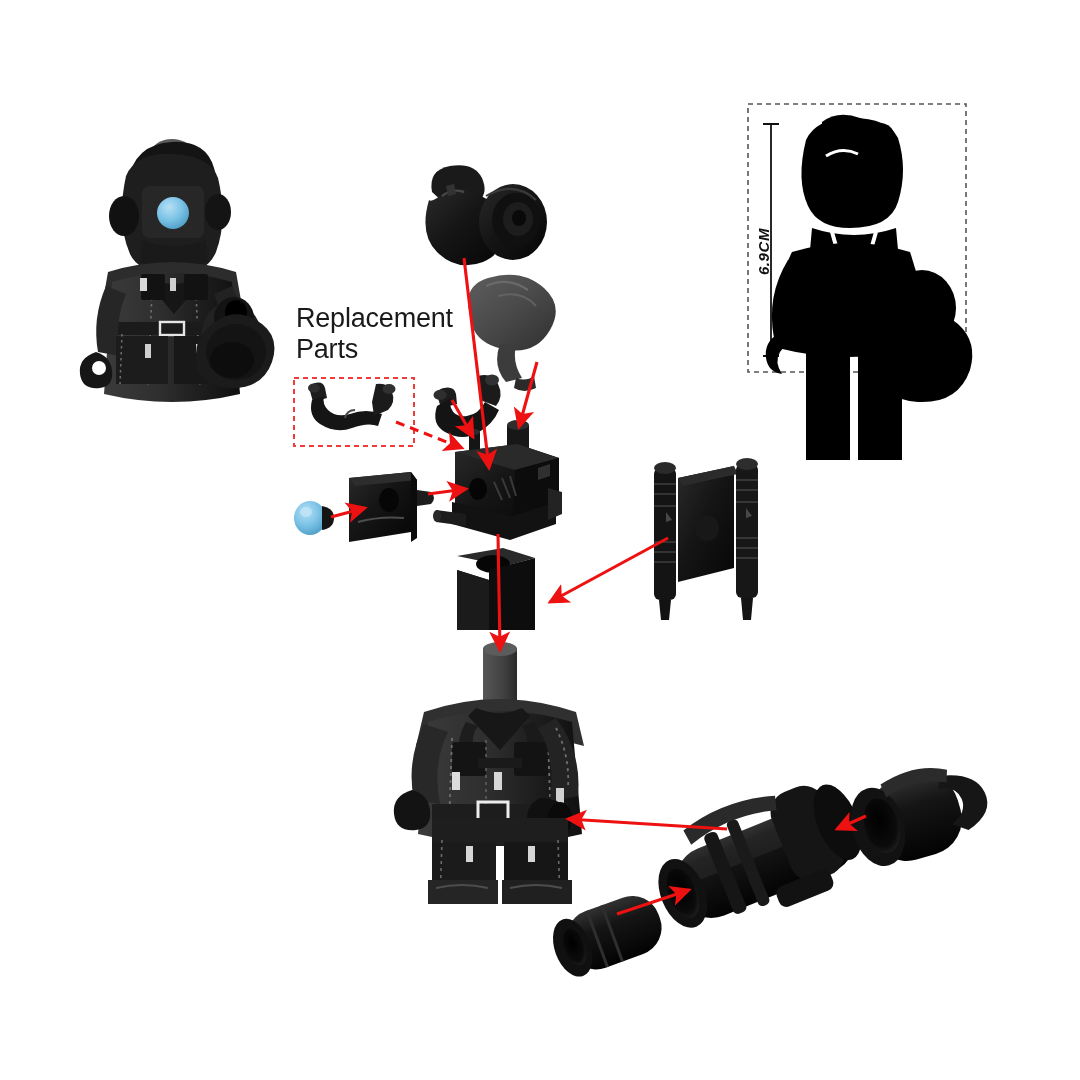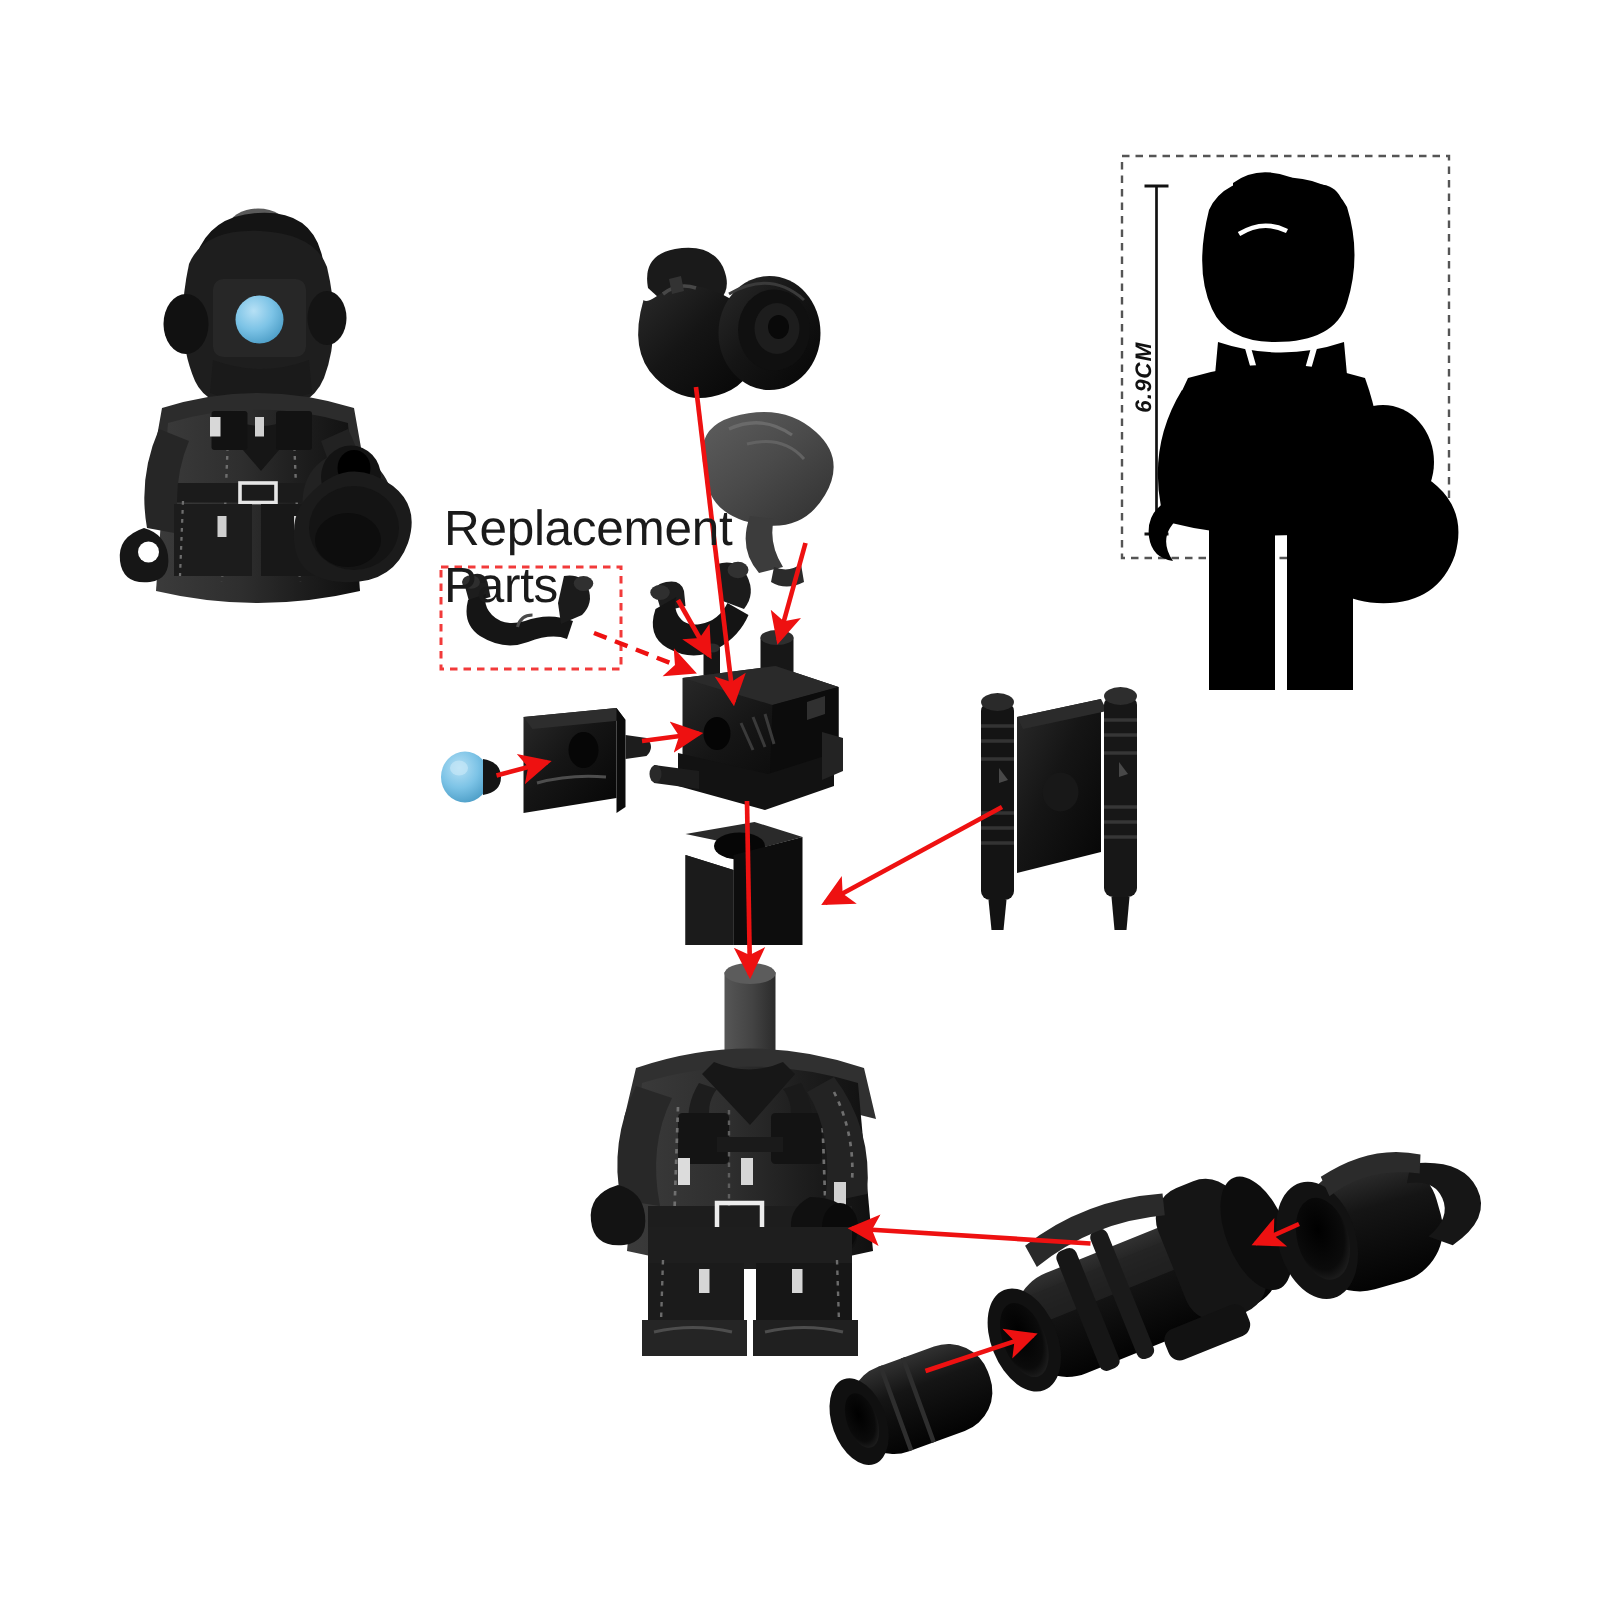--- a/index.html
+++ b/index.html
@@ -20,27 +20,26 @@
   #svg-art {
     position: absolute;
     left: 0; top: 0;
     width: 1080px;
     height: 1080px;
   }
   .label-text {
     position: absolute;
     color: #1a1a1a;
     font-family: "Liberation Sans", sans-serif;
-    font-size: 33px;
+    font-size: 27px;
     line-height: 1.16;
     font-weight: 400;
     letter-spacing: -0.2px;
     white-space: pre-line;
     user-select: none;
-    margin-top: 30px;
   }
   #replacement-label {
     left: 296px;
     top: 303px;
     width: 200px;
   }
   .dim-text {
     position: absolute;
     color: #111111;
     font-family: "Liberation Sans", sans-serif;

